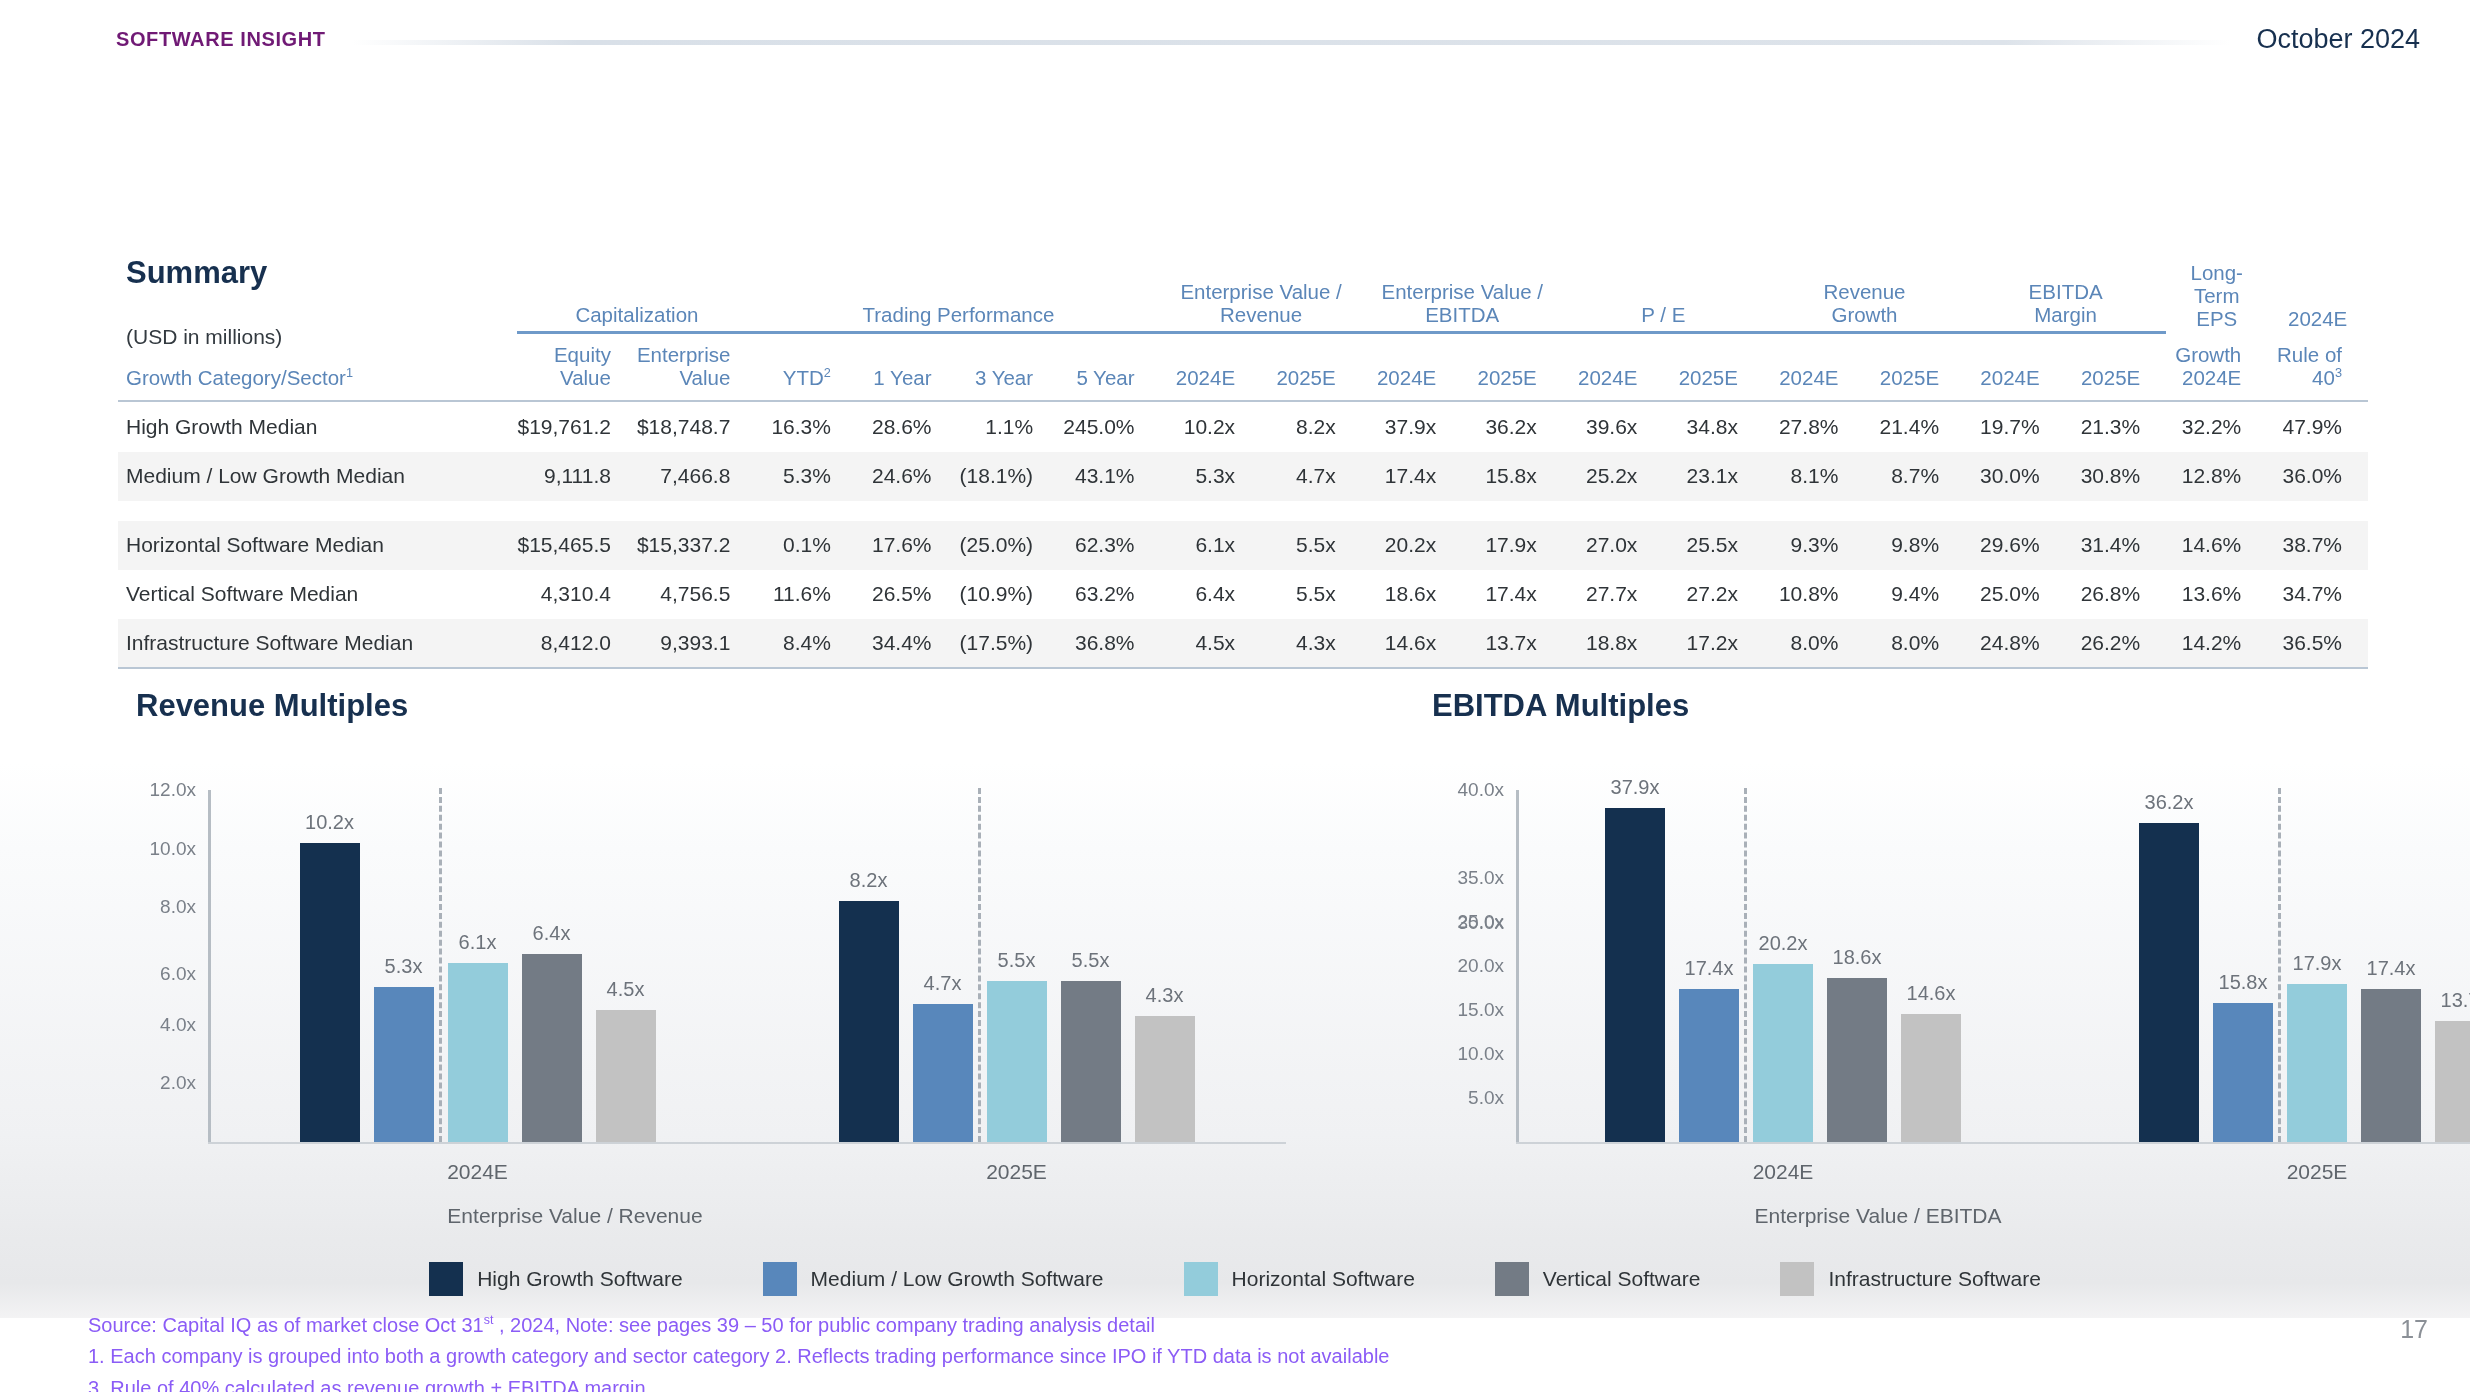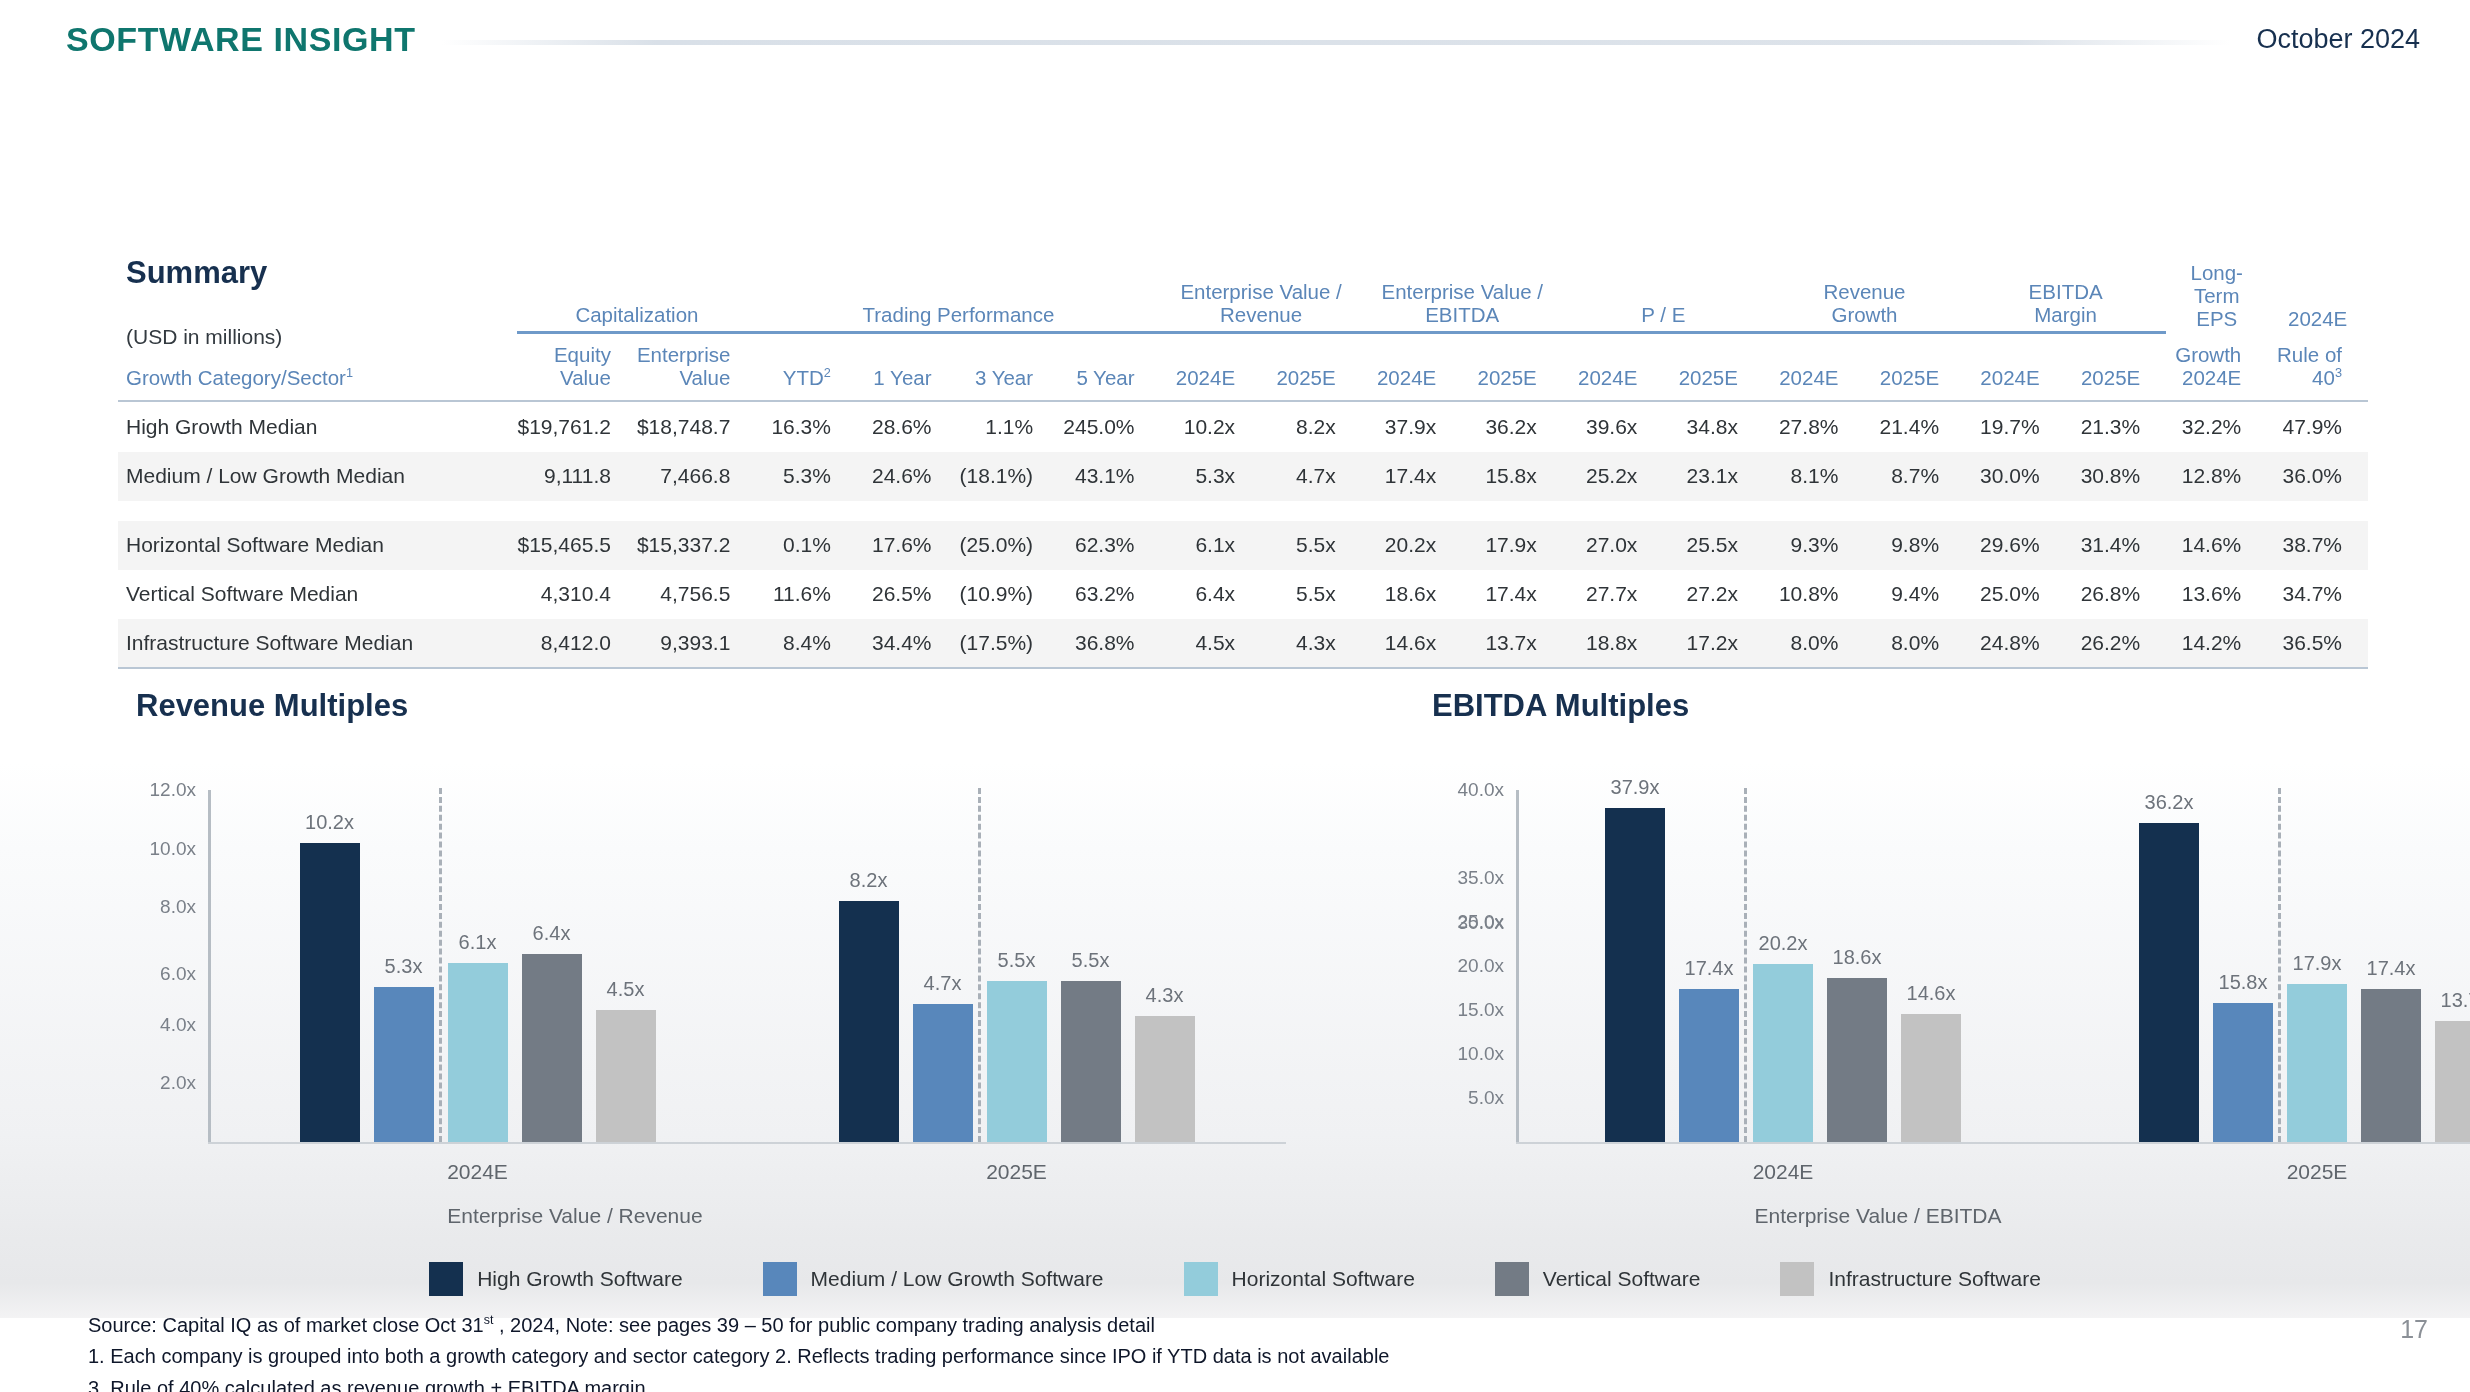--- a/index.html
+++ b/index.html
@@ -14,23 +14,23 @@
     width: 2470px; height: 1392px;
     background: #ffffff;
   }
 
   
   .header {
     position: absolute; left: 0; top: 0; width: 100%; height: 78px;
     display: flex; align-items: center;
   }
   .kicker {
-    margin-left: 66px;
-    font-size: 34px; font-weight: bold; letter-spacing: .6px;
-    color: #0f766e;
+    margin-left: 116px;
+    font-size: 20px; font-weight: bold; letter-spacing: .6px;
+    color: #701a75;
     white-space: nowrap;
   }
   .header-rule {
     flex: 1; height: 5px; margin: 0 26px;
     background: linear-gradient(to right, #ffffff 0%, #d9e0e8 12%, #dde3ea 88%, #ffffff 100%);
     margin-top: 6px;
   }
   .header-date {
     margin-right: 50px;
     font-size: 27px; color: #17304f; white-space: nowrap;
@@ -148,21 +148,21 @@
   .lg-sw { width: 34px; height: 34px; }
   .lg-lb { font-size: 21px; color: #2f3438; white-space: nowrap; }
 
   
   .footer {
     position: absolute; left: 0; top: 1318px; width: 2470px; height: 74px;
     background: #ffffff;
   }
   .fn {
     position: absolute; left: 88px;
-    font-size: 20px; color: #0f172a; white-space: nowrap;
+    font-size: 20px; color: #8b5cf6; white-space: nowrap;
   }
   #fn1 { top: 1313px; }
   #fn2 { top: 1345px; }
   #fn3 { top: 1377px; }
   .rj-logo {
     position: absolute; right: 104px; top: 1305px;
     font-family: "Liberation Serif", serif;
     font-size: 42px; font-weight: bold; letter-spacing: 1.5px;
     color: #16314f;
   }

